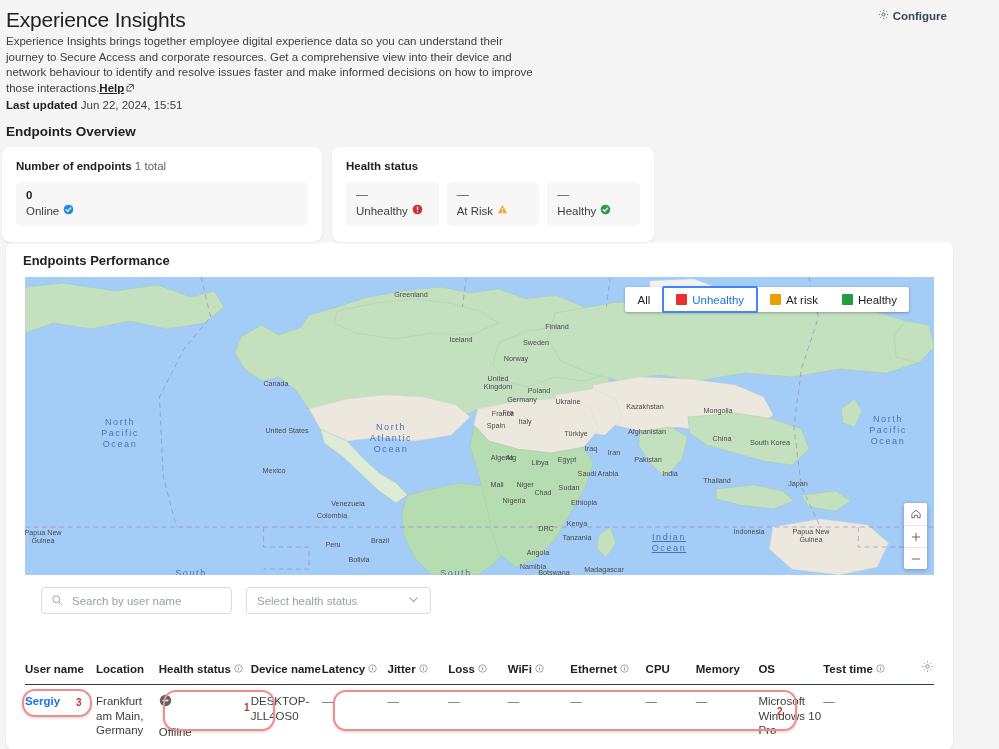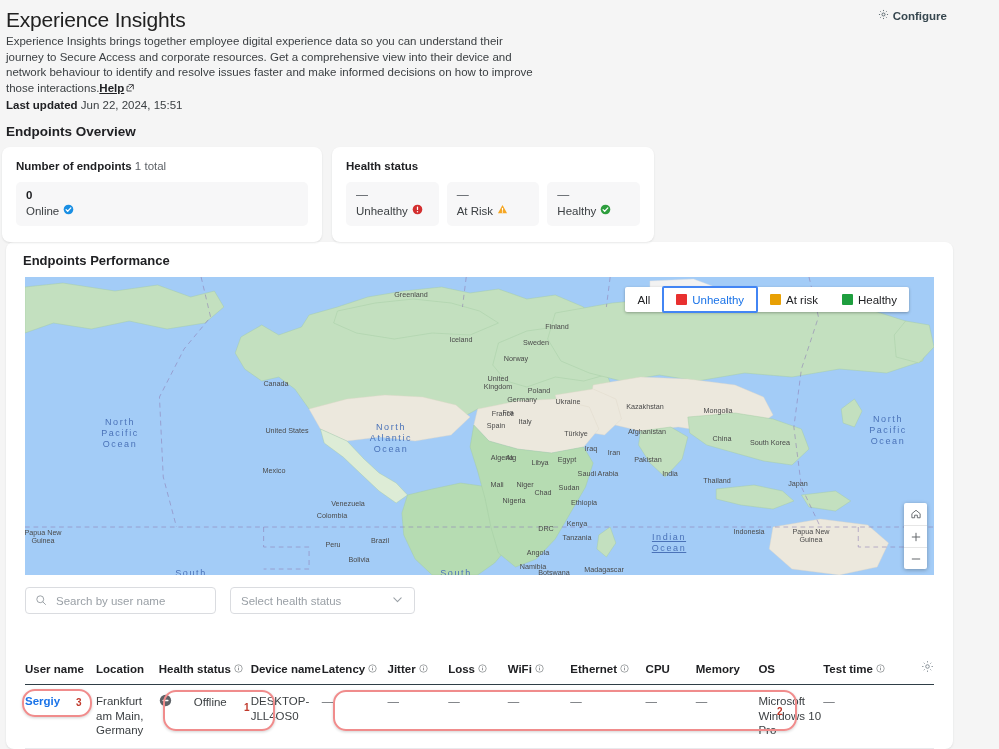--- a/index.html
+++ b/index.html
@@ -157,21 +157,21 @@
     font-size: 14px; color: #666; cursor: pointer;
   }
   .map-btn + .map-btn { border-top: 1px solid #e6e6e6; }
 
   
   .filters { display: flex; gap: 14px; padding: 12px 19px 10px 19px; }
   .search-box {
     width: 191px; height: 27px;
     border: 1px solid #dadce0; border-radius: 4px;
     display: flex; align-items: center; gap: 7px;
-    padding: 0 9px; background: #fff;
+    padding: 0 9px; background: #fff; margin-left: 16px;
   }
   .search-box input {
     border: none; outline: none; background: transparent;
     font-size: 11.5px; color: #202124; width: 100%;
     font-family: "Liberation Sans", sans-serif;
   }
   .search-box input::placeholder { color: #9aa0a6; }
   .select-box {
     width: 185px; height: 27px;
     border: 1px solid #dadce0; border-radius: 4px;
@@ -193,21 +193,21 @@
   }
   th .th-in { display: inline-flex; align-items: center; gap: 3px; margin-top: 39px; }
   tbody td {
     font-size: 11.5px; color: #3c4043;
     padding: 9px 0 10px 0;
     vertical-align: top;
     border-bottom: 1px solid #e8eaed;
     line-height: 14.5px;
   }
   .cell-user { color: #1a73e8; font-weight: bold; cursor: pointer; }
-  .cell-health { display: flex; align-items: center; gap: 22px; }
+  .cell-health { display: flex; align-items: flex-start; gap: 14px; flex-direction: column; }
   .dash { color: #5f6368; }
   .gear-th { text-align: right !important; }
 
   
   .anno {
     position: absolute;
     border: 2.5px solid #f08c8c;
     border-radius: 13px;
     box-shadow: 0 1px 3px rgba(0,0,0,.18);
     pointer-events: none;

